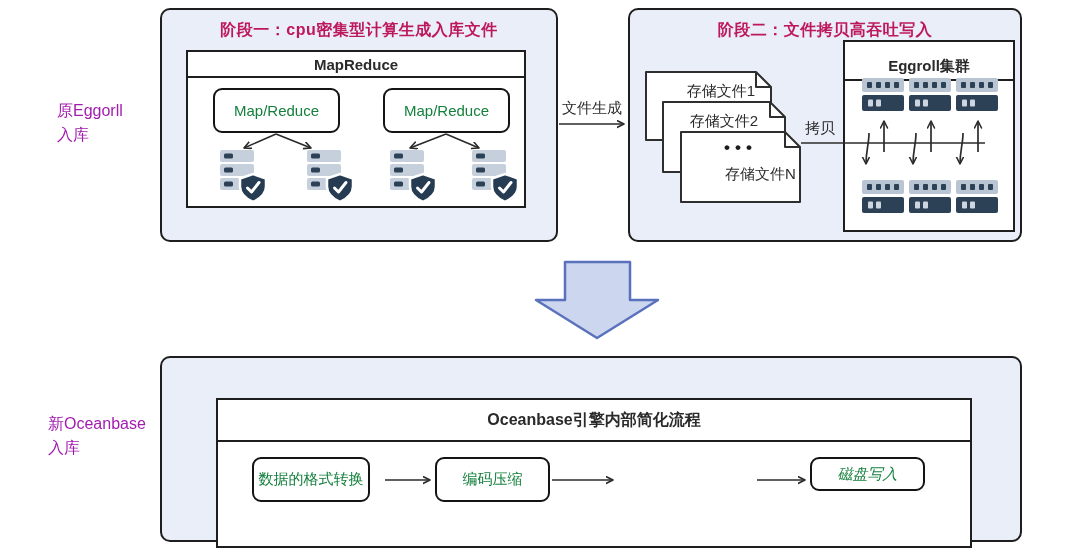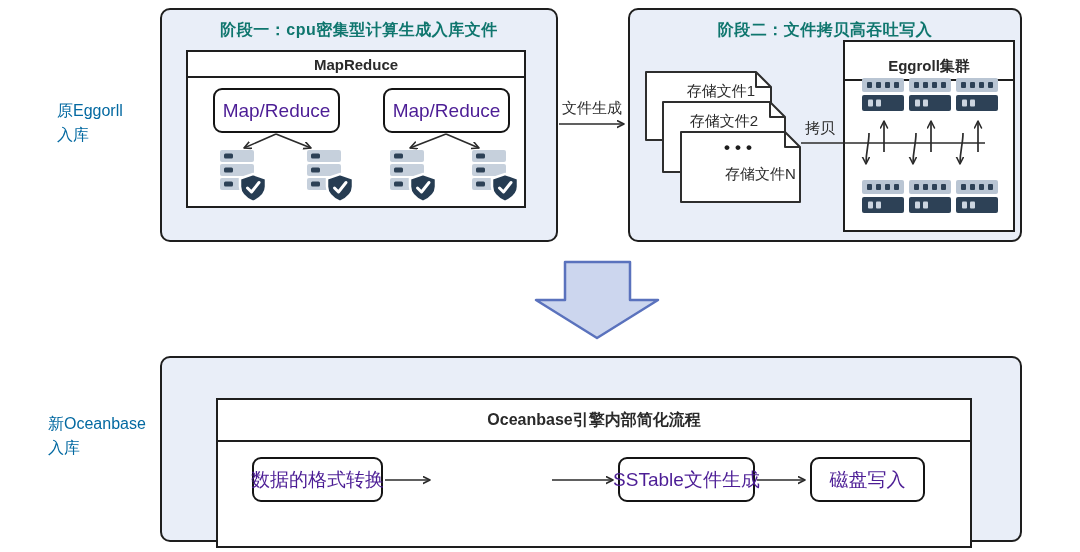--- a/index.html
+++ b/index.html
@@ -7,37 +7,37 @@
     position:relative;width:1080px;height:552px;background:#ffffff;
     font-family:"Liberation Sans","DejaVu Sans",sans-serif;color:#222;
     overflow:hidden;
   }
   .panel{
     position:absolute;background:#e9eef8;border:2.5px solid #1e1e1e;border-radius:10px;
     box-sizing:border-box;z-index:1;
   }
   .panel-title{
     position:absolute;left:0;right:0;top:10px;text-align:center;
-    font-size:16px;font-weight:600;color:#0f766e;letter-spacing:.5px;z-index:2;
+    font-size:16px;font-weight:600;color:#be185d;letter-spacing:.5px;z-index:2;
   }
   .inner{
     position:absolute;background:#ffffff;border:2px solid #1e1e1e;box-sizing:border-box;z-index:2;
   }
   .inner-header{
     width:100%;box-sizing:border-box;border-bottom:2px solid #1e1e1e;
     display:flex;align-items:center;justify-content:center;
     font-size:15px;font-weight:600;color:#2a2a2a;
   }
   .node{
     position:absolute;background:#ffffff;border:2.5px solid #141414;border-radius:9px;
     box-sizing:border-box;display:flex;align-items:center;justify-content:center;
-    font-size:19px;font-weight:500;color:#4c1d95;z-index:3;white-space:nowrap;
+    font-size:15px;font-weight:500;color:#15803d;z-index:3;white-space:nowrap;
   }
   .side-label{
-    position:absolute;font-size:16px;font-weight:500;color:#0369a1;line-height:1.5;z-index:3;
+    position:absolute;font-size:16px;font-weight:500;color:#a21caf;line-height:1.5;z-index:3;
   }
   .float-label{
     position:absolute;text-align:center;font-size:15px;font-weight:500;color:#2c2c2c;z-index:10;white-space:nowrap;
   }
   .file-label{
     position:absolute;text-align:center;font-size:15px;font-weight:500;color:#2c2c2c;z-index:10;white-space:nowrap;
   }
   .dots{font-size:17px;font-weight:700;letter-spacing:5px;color:#1c1c1c;}
   .icon{position:absolute;z-index:3;line-height:0;}
   .overlay{position:absolute;left:0;top:0;z-index:5;pointer-events:none;}
@@ -178,23 +178,23 @@
   <div class="file-label" style="left:663px;top:112px;width:122px;">存储文件2</div>
   <div class="file-label dots" style="left:681px;top:138px;width:119px;">•••</div>
   <div class="file-label" style="left:681px;top:165px;width:119px;padding-left:20px;">存储文件N</div>
 
   <div class="float-label" style="left:798px;top:119px;width:44px;">拷贝</div>
 
   <div class="panel" style="left:160px;top:356px;width:862px;height:186px;"></div>
   <div class="inner" style="left:216px;top:378px;width:756px;height:150px;margin-top:20px;">
     <div class="inner-header" style="height:42px;font-size:16px;">Oceanbase引擎内部简化流程</div>
   </div>
-  <div class="node" style="left:252px;top:457px;width:131px;height:45px;">数据的格式转换</div>
-  <div class="node" style="left:618px;top:457px;width:137px;height:45px;">SSTable文件生成</div>
-  <div class="node" style="left:810px;top:457px;width:115px;height:45px;">磁盘写入</div>
+  <div class="node" style="left:252px;top:457px;width:118px;height:45px;">数据的格式转换</div>
+  <div class="node" style="left:435px;top:457px;width:115px;height:45px;">编码压缩</div>
+  <div class="node" style="left:810px;top:457px;width:115px;height:34px;font-style:italic;">磁盘写入</div>
 
   <svg class="overlay" width="1080" height="552" viewBox="0 0 1080 552">
     <defs>
       <marker id="ah" markerWidth="10" markerHeight="10" refX="7.5" refY="4" orient="auto" markerUnits="userSpaceOnUse">
         <path d="M0.5,0.5 L7.5,4 L0.5,7.5" fill="none" stroke="#2b2b2b" stroke-width="1.6" stroke-linecap="round" stroke-linejoin="round"></path>
       </marker>
     </defs>
 
     <g stroke="#2b2b2b" stroke-width="1.6" fill="none">
       <line x1="276" y1="134" x2="244" y2="148" marker-end="url(#ah)"></line>

